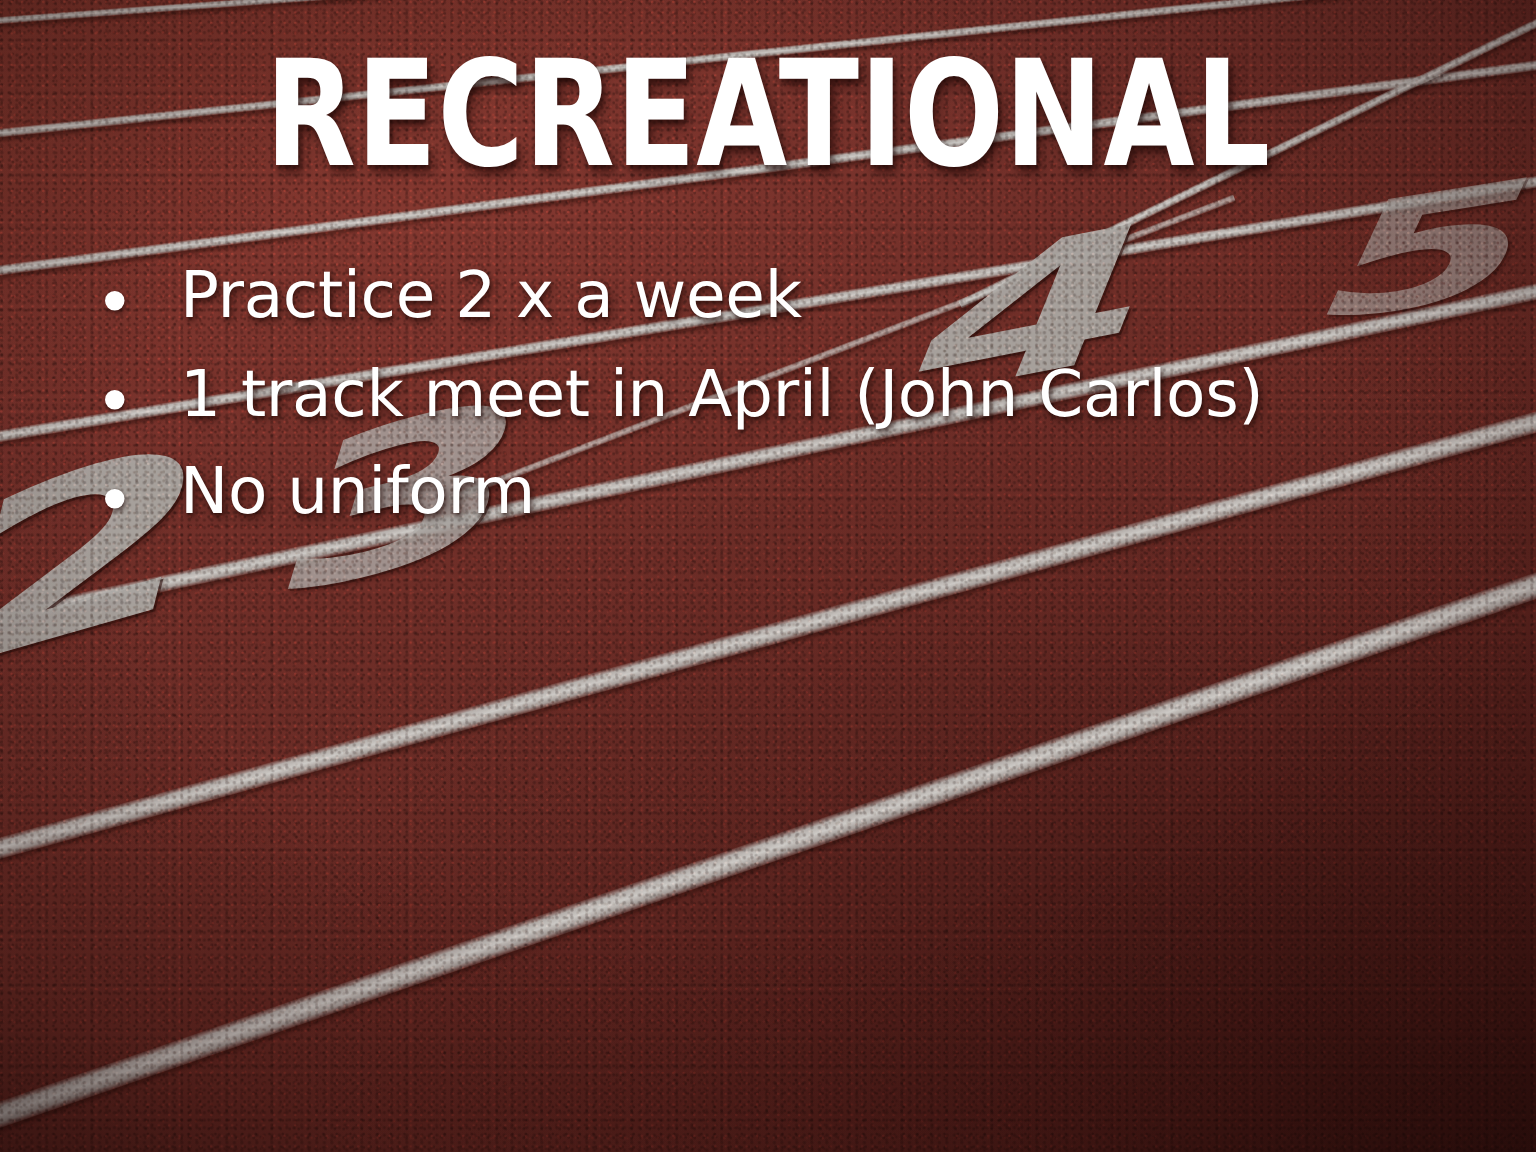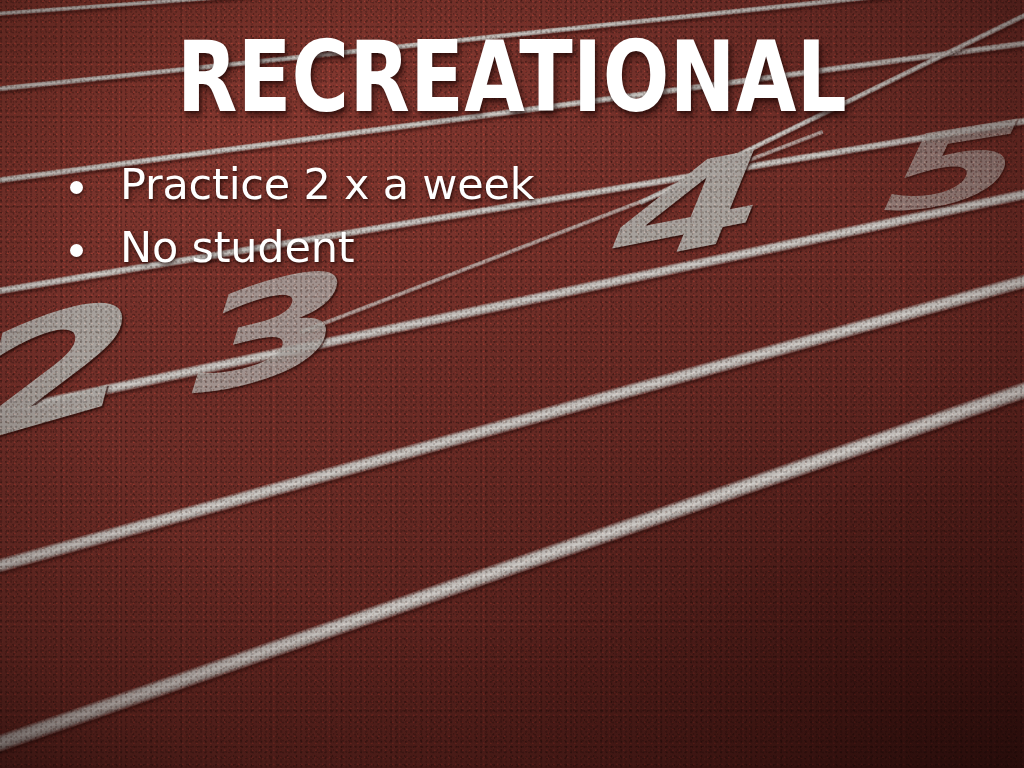--- a/index.html
+++ b/index.html
@@ -147,21 +147,21 @@
     top: 158px;
     width: 880px;
     margin: 0;
     padding: 0;
     list-style: none;
   }
 
   .bullet-item {
     position: relative;
     padding-left: 58px;
-    margin: 1px 0 11px 0;
+    margin: 14px 0 11px 0;
     color: #ffffff;
     font-family: "DejaVu Sans", sans-serif;
     font-weight: 400;
     font-size: 43px;
     line-height: 1.20;
     letter-spacing: -0.005em;
     text-shadow:
       1px 2px 3px rgba(32,9,7,0.62),
       2px 3px 7px rgba(22,6,4,0.40);
   }
@@ -230,22 +230,26 @@
     <div id="slide-title">RECREATIONAL</div>
 
     <ul id="bullet-list">
 
       <li class="bullet-item">
         <span class="bullet-dot"></span>
         <span class="bullet-text">Practice 2 x a week</span>
       </li>
 
 
-
-
       <li class="bullet-item">
         <span class="bullet-dot"></span>
-        <span class="bullet-text">No student</span>
+        <span class="bullet-text">1 track meet in April (John Carlos)</span>
+      </li>
+
+
+      <li class="bullet-item">
+        <span class="bullet-dot"></span>
+        <span class="bullet-text">No uniform</span>
       </li>
 
     </ul>
   </div>
 </div>
 
 </body></html>

